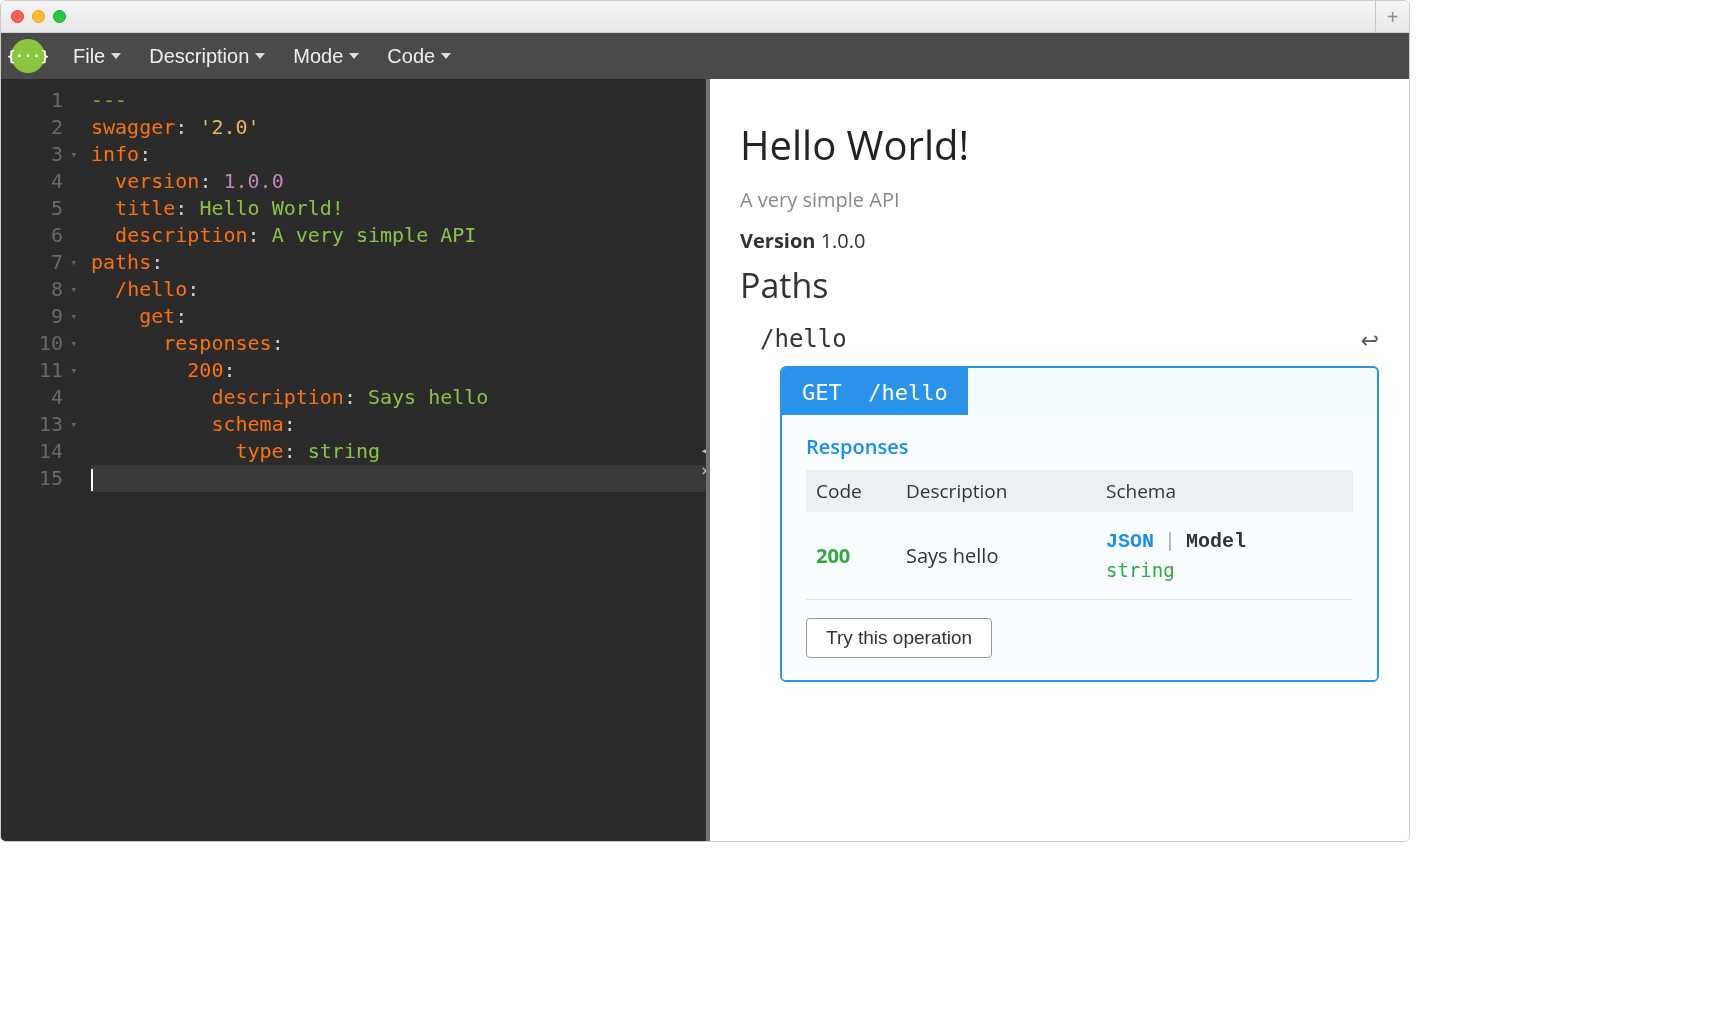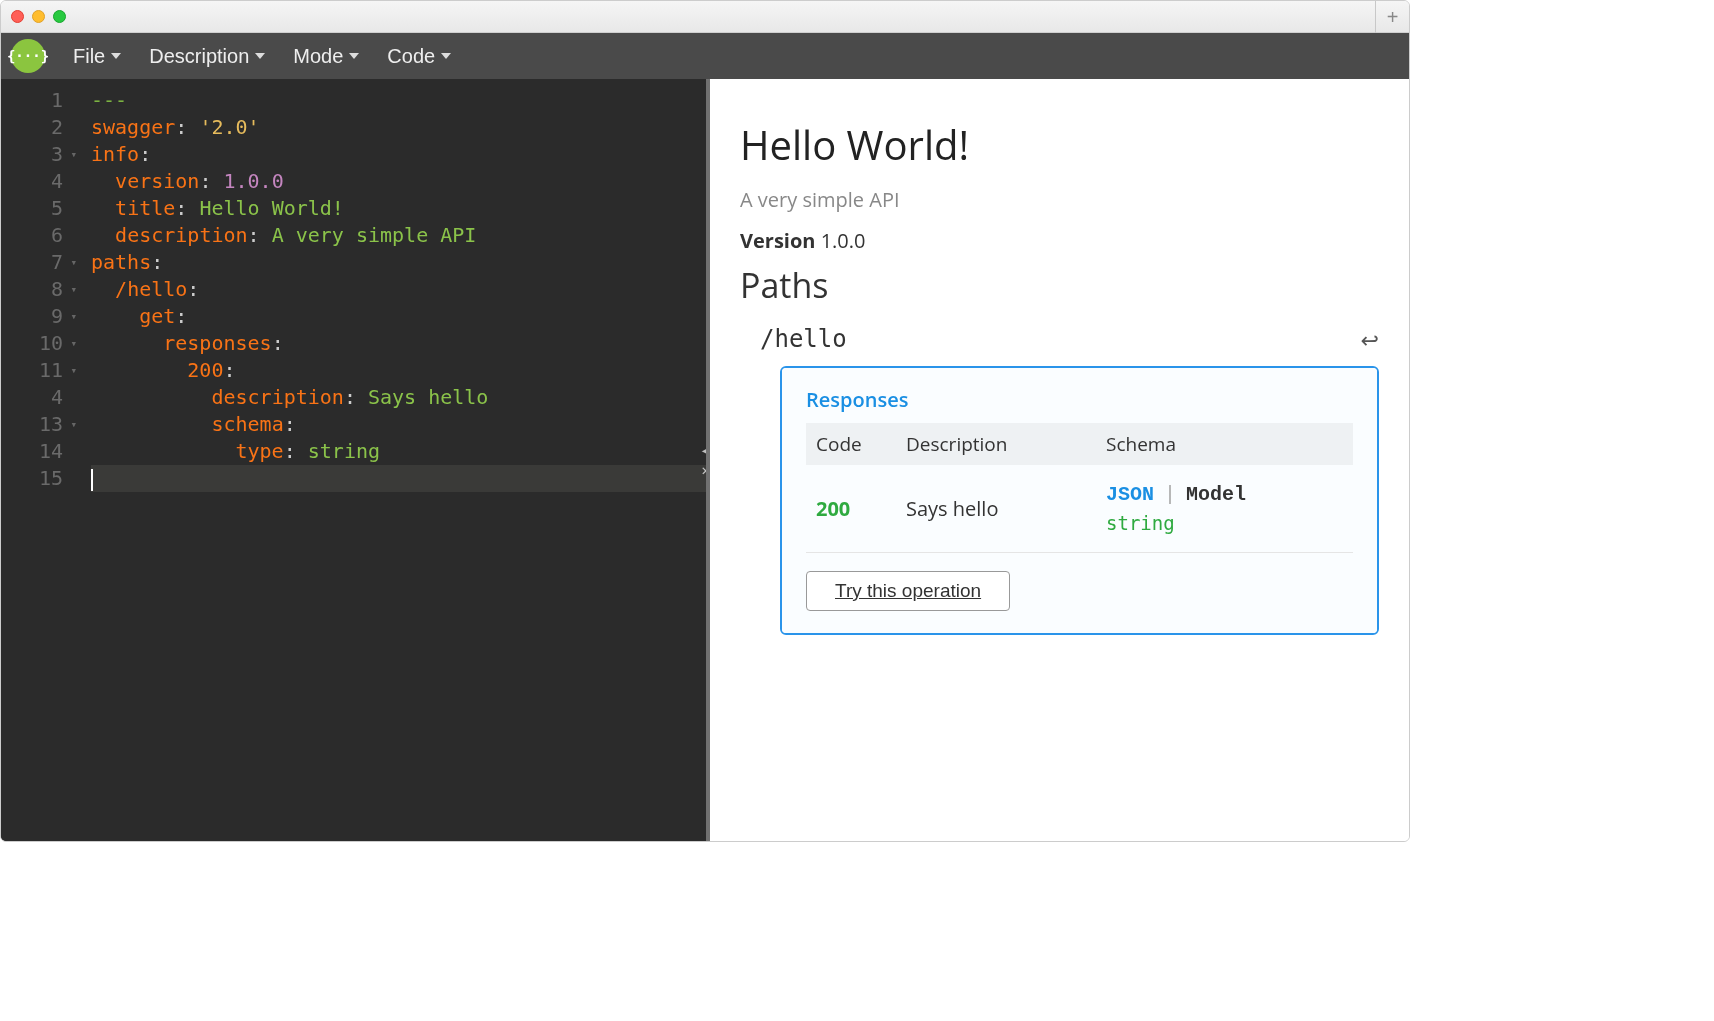--- a/index.html
+++ b/index.html
@@ -60,21 +60,21 @@
 .resp-head .c3 { flex: 1; }
 .resp-row { display: flex; align-items: center; padding: 18px 10px; font-size: 20px; border-bottom: 1px solid #e5e5e5; }
 .resp-row .c1 { width: 90px; color: #2faa40; font-weight: 700; }
 .resp-row .c2 { width: 200px; }
 .resp-row .c3 { flex: 1; }
 .resp-row .c3 .tabs { font-weight: 700; font-family: Liberation Mono, monospace; }
 .resp-row .c3 .json { color: #1a8fe3; }
 .resp-row .c3 .sep { color: #aaa; margin: 0 10px; font-weight: 400; }
 .resp-row .c3 .model { color: #333; }
 .resp-row .c3 .schema-val { display: block; margin-top: 6px; font-family: "Menlo",monospace; color: #2faa40; font-weight: 400; font-size: 19px; }
-.try-btn { margin-top: 18px; display: inline-block; padding: 8px 28px; border: 1px solid #999; border-radius: 4px; font-size: 19px; background: #fff; cursor: pointer; color: #333; text-decoration: underline; }
+.try-btn { margin-top: 18px; display: inline-block; padding: 8px 19px; border: 1px solid #999; border-radius: 4px; font-size: 19px; background: #fff; cursor: pointer; color: #333; }
 </style>
 </head>
 <body>
 
 <div class="window">
 
   <div class="titlebar">
     <div class="traffic">
       <div class="dot red"></div>
       <div class="dot yellow"></div>
@@ -133,20 +133,21 @@
     <div class="preview">
       <h1>Hello World!</h1>
       <div class="desc">A very simple API</div>
       <div class="ver"><b>Version</b> <span>1.0.0</span></div>
       <h2>Paths</h2>
       <div class="path-row">
         <span class="path-name">/hello</span>
         <span class="reply-icon">↩</span>
       </div>
       <div class="op-card">
+        <div class="op-tab"><span>GET</span>&nbsp;&nbsp;<span>/hello</span></div>
         <div class="op-body">
           <div class="resp-title">Responses</div>
           <div class="resp-head">
             <div class="c1">Code</div>
             <div class="c2">Description</div>
             <div class="c3">Schema</div>
           </div>
           <div class="resp-row">
             <div class="c1">200</div>
             <div class="c2">Says hello</div>

